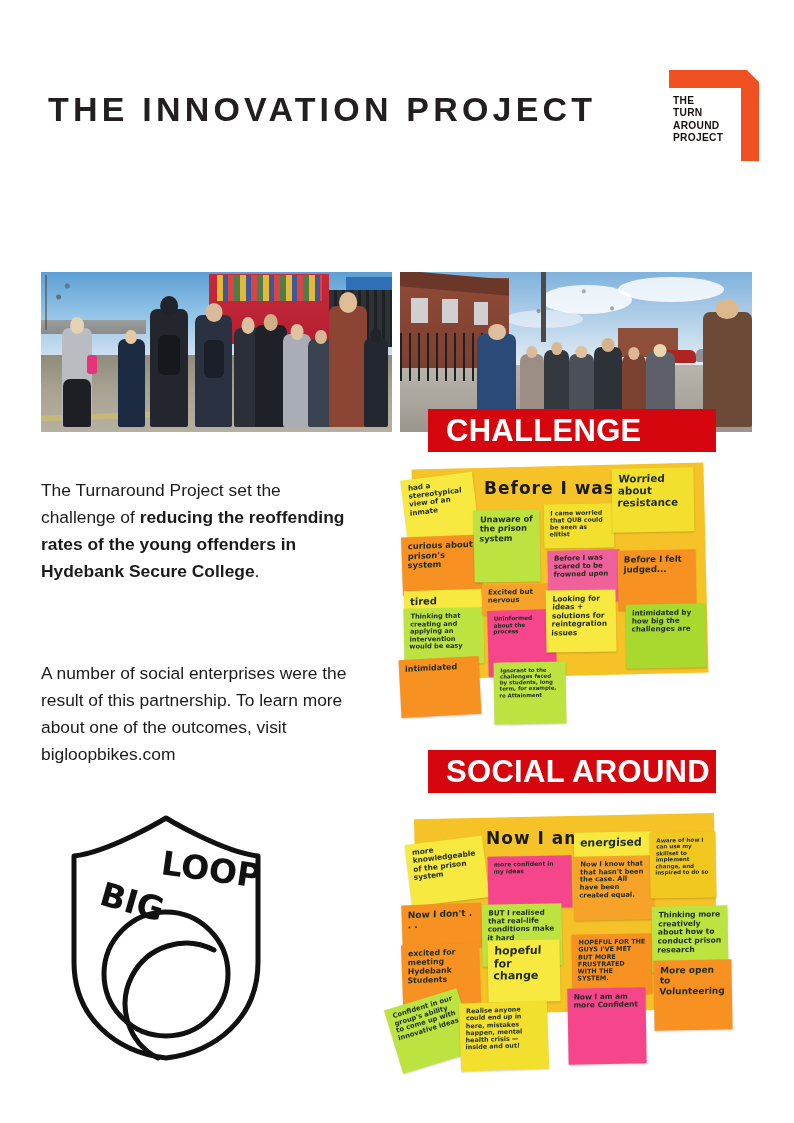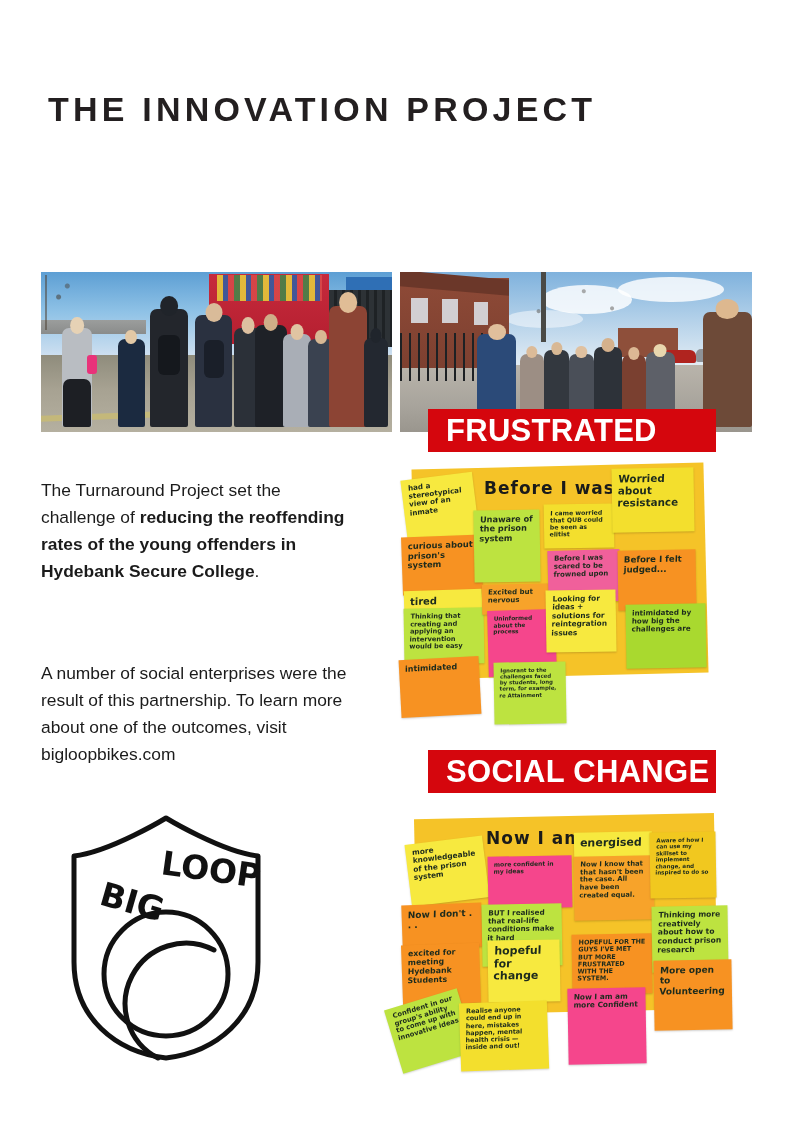--- a/index.html
+++ b/index.html
@@ -139,20 +139,31 @@
   .c-gold    { background:#f1c81f; }
 </style>
 </head>
 <body>
 
 <div class="page">
 
   <div class="header">
     <div class="header-title">THE INNOVATION PROJECT</div>
 
+    <div class="logo">
+      <svg class="logo-corner" viewBox="0 0 98 95">
+        <path d="M6 2 H84 L96 14 V93 H78 V20 H6 Z" fill="#ef5122"></path>
+      </svg>
+      <div class="logo-text">
+        <div>THE</div>
+        <div>TURN</div>
+        <div>AROUND</div>
+        <div>PROJECT</div>
+      </div>
+    </div>
   </div>
 
 
   <div class="photo photo-left">
     <div class="pl-sky"></div>
     <div class="pl-ground"></div>
     <div class="pl-wall"></div>
     <div class="pl-truck"></div>
     <div class="pl-truck-art"></div>
     <div class="pl-blue"></div>
@@ -232,21 +243,21 @@
       </div>
     <div class="person" style="left:70%; width:8%;  height:47%; background:#5d6068;">
         <div class="head" style="background:#e8d7ae;"></div>
       </div>
     <div class="person" style="left:86%; width:14%; height:72%; background:#6d4a38;">
         <div class="head" style="background:#ddb88f;"></div>
       </div>
   </div>
 
   <div class="seclabel label-innovation">
-    <span>FRUSTRATED</span>
+    <span>CHALLENGE</span>
   </div>
 
   <div class="body-copy copy-2">A number of social enterprises were the result of this partnership. To learn more about one of the outcomes, visit bigloopbikes.com</div>
   <div class="body-copy copy-1">
     <span>The Turnaround Project set the challenge of </span><b>reducing the reoffending rates of the young offenders in Hydebank Secure College</b><span>.</span>
   </div>
 
   <div class="board board-innovation">
     <div class="sheet" style="left:18px;  top:4px;  width:292px; height:210px; transform:rotate(-1.4deg);"></div>
 
@@ -296,21 +307,21 @@
       </div>
     <div class="note c-orange" style="left:222px;top:88px;  width:78px;  height:60px; transform:rotate(-1deg); font-size:8.6px;">
         <span class="t hand">Before I felt judged...</span>
       </div>
     <div class="note c-green2" style="left:230px;top:142px; width:80px;  height:64px; transform:rotate(-1deg); font-size:7.2px;">
         <span class="t hand">intimidated by how big the challenges are</span>
       </div>
   </div>
 
   <div class="seclabel label-social">
-    <span>SOCIAL CHANGE</span>
+    <span>SOCIAL AROUND</span>
   </div>
 
   <svg class="bigloop" viewBox="0 0 208 252">
     <path d="M104 6 C104 6 160 40 196 44 L196 150 C196 206 154 240 104 246 C54 240 12 206 12 150 L12 44 C48 40 104 6 104 6 Z" fill="none" stroke="#111" stroke-width="5" stroke-linejoin="round"></path>
     <circle cx="104" cy="162" r="62" fill="none" stroke="#111" stroke-width="5"></circle>
     <path d="M152 138 A46 46 0 1 0 96 246" fill="none" stroke="#111" stroke-width="5" stroke-linecap="round"></path>
     <g fill="#111" font-family="DejaVu Sans" font-weight="bold" font-size="33">
       <text x="36" y="92" transform="rotate(16 36 92)">BIG</text>
       <text x="98" y="62" transform="rotate(8 98 62)">LOOP</text>
     </g>

